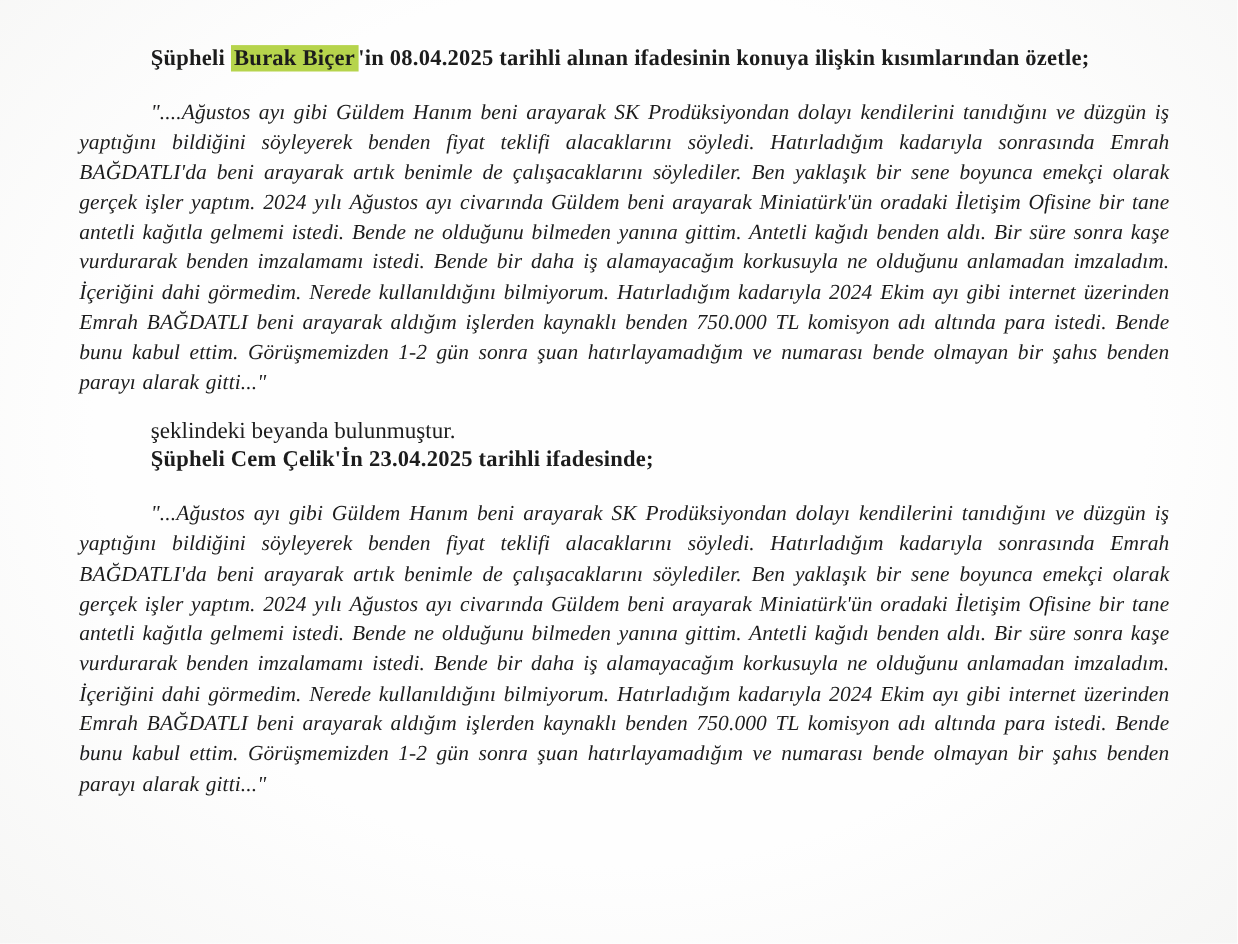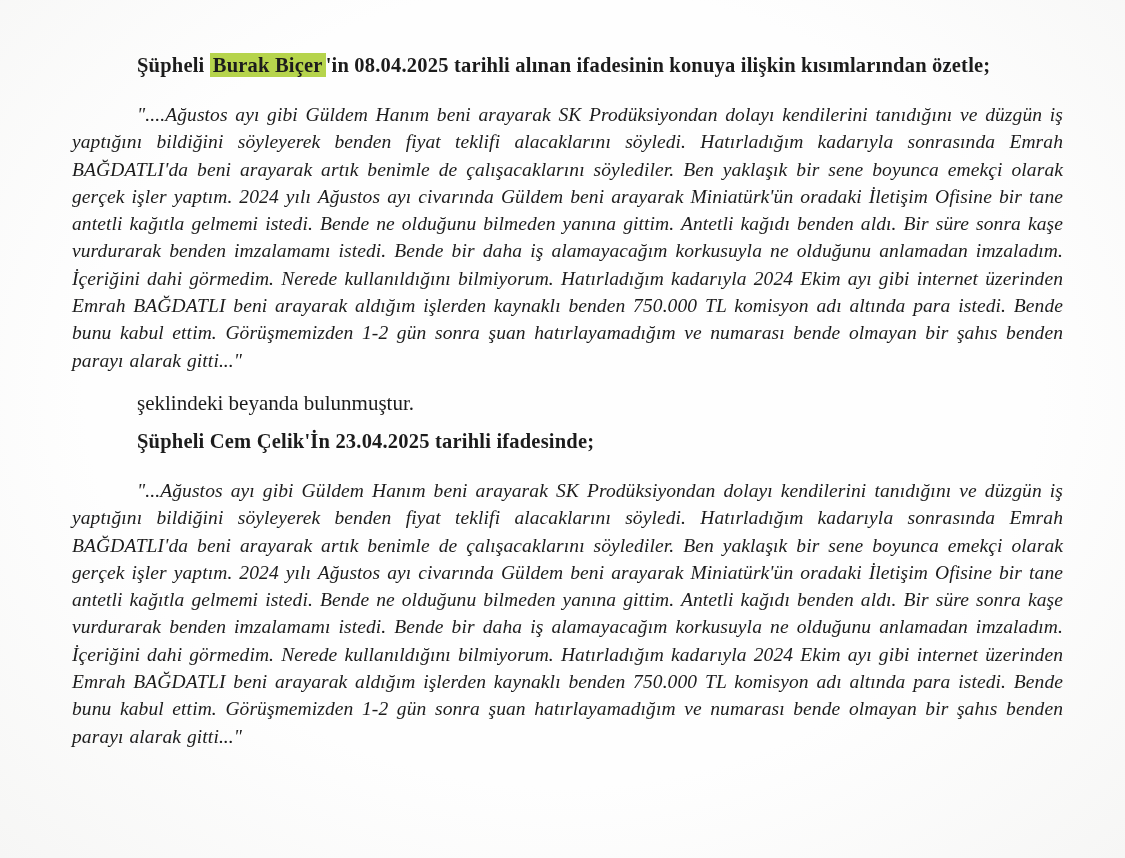--- a/index.html
+++ b/index.html
@@ -8,21 +8,21 @@
     background: #ffffff;
   }
   .page {
     position: relative;
     width: 1125px;
     height: 858px;
     box-sizing: border-box;
     background: radial-gradient(ellipse at 50% 45%, #fefefe 60%, #f6f6f5 100%);
     font-family: "Liberation Serif", "DejaVu Serif", serif;
     color: #1c1c1c;
-    padding: 52px 62px 40px 72px;
+    padding: 40px 62px 40px 72px;
     overflow: hidden;
   }
   .heading {
     font-weight: bold;
     font-size: 20.5px;
     line-height: 27px;
     margin: 0 0 0 65px;
     letter-spacing: 0.2px;
   }
   .heading .hl {
@@ -37,21 +37,21 @@
     margin: 22px 0 0 0;
     letter-spacing: 0.1px;
     word-spacing: 1px;
   }
   .closing {
     font-size: 21px;
     line-height: 27px;
     margin: 16px 0 0 65px;
   }
   .heading-2 {
-    margin-top: 11px;
+    margin-top: 0;
   }
 </style>
 </head>
 <body>
 
 <div class="page" style="color: rgb(28, 28, 28);">
 
   <div class="heading">
     <span>Şüpheli </span><span class="hl" style="background-color: rgb(182, 212, 76);">Burak Biçer</span><span>'in 08.04.2025 tarihli alınan ifadesinin konuya ilişkin kısımlarından özetle;</span>
   </div>

